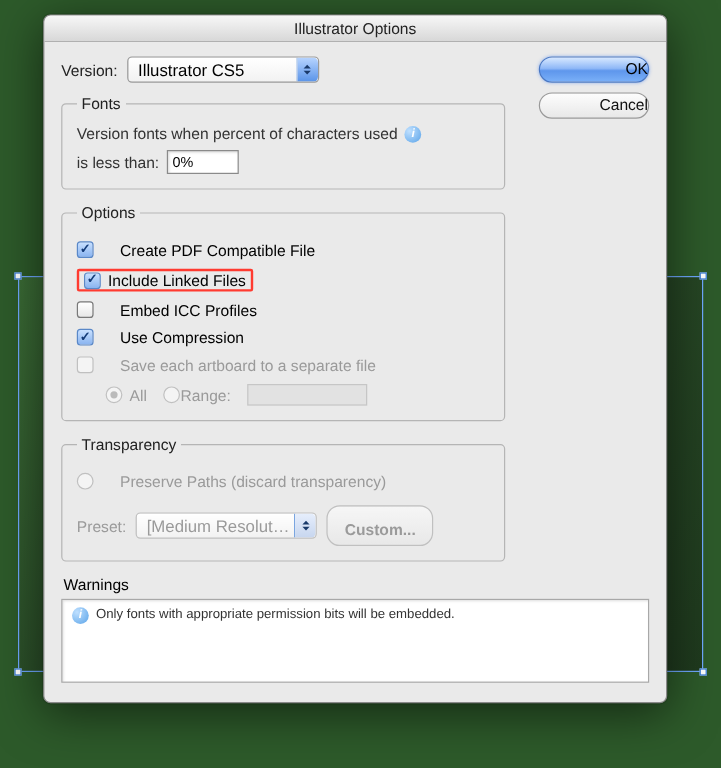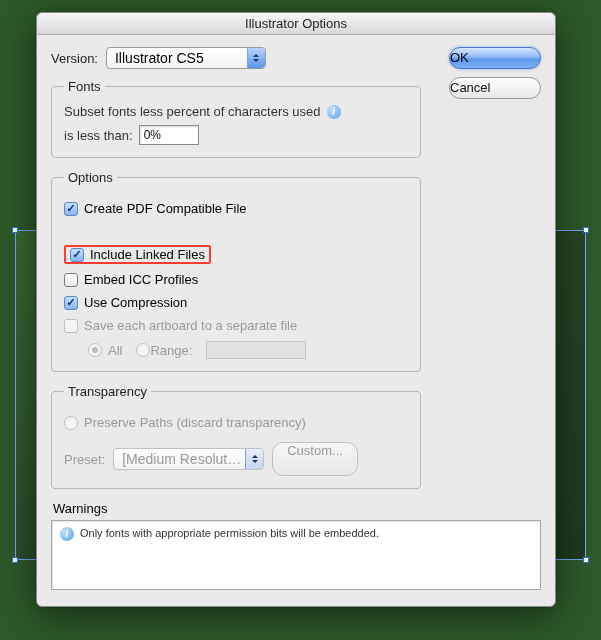--- a/index.html
+++ b/index.html
@@ -65,21 +65,21 @@
     border-radius:0 4px 4px 0;
     display:flex; flex-direction:column; align-items:center; justify-content:center;
   }
   .aqua-select .stepper::before { content:""; border:3px solid transparent; border-bottom-color:#1a3a6a; margin-bottom:2px;}
   .aqua-select .stepper::after { content:""; border:3px solid transparent; border-top-color:#1a3a6a;}
   .right-buttons { position:absolute; right:14px; top:12px; display:flex; flex-direction:column; gap:8px; }
   .aqua-btn {
     width:92px; height:22px; line-height:20px;
     border:1px solid #9a9a9a; border-radius:11px;
     background: linear-gradient(#fdfdfd,#e8e8e8);
-    text-align:left; font-size:13px; color:#111;
+    text-align:right; font-size:13px; color:#111;
   }
   .aqua-btn.default {
     background: linear-gradient(#d7e8ff,#8fb8f7 45%,#5e96ec 55%,#7ab0f8);
     border-color:#4a78c4; color:#000;
     box-shadow: 0 0 3px rgba(70,130,240,0.6);
   }
   fieldset {
     border:1px solid #b5b5b5;
     border-radius:4px;
     margin: 0 120px 12px 0;
@@ -92,23 +92,23 @@
     height:20px; width:60px; border:1px solid #8a8a8a;
     background:#fff; padding:0 4px; font-size:12px;
     box-shadow: inset 1px 1px 2px rgba(0,0,0,0.15);
   }
   .info-icon {
     display:inline-block; width:14px; height:14px; border-radius:50%;
     background: radial-gradient(circle at 30% 30%, #bfe0ff, #5aa3e8);
     color:#fff; font-size:10px; font-style:italic; font-weight:bold;
     text-align:center; line-height:14px;
   }
-  .chk-row { display:flex; align-items:center; gap:6px; margin:4px 0; padding:2px 0;}
+  .chk-row { display:flex; align-items:flex-start; gap:22px; margin:4px 0; padding:2px 0;}
   .chk-row.disabled { color:#9a9a9a; }
-  .highlight-box { border:2px solid #ff3b30; padding:0 4px; border-radius:2px; display:inline-flex; align-items:center; gap:6px;margin-top:21px; }
+  .highlight-box { border:2px solid #ff3b30; padding:0 4px; border-radius:2px; display:inline-flex; align-items:center; gap:6px; }
   .chkbox {
     width:14px; height:14px; border:1px solid #7a7a7a; border-radius:3px;
     background: linear-gradient(#fff,#e8e8e8);
     display:inline-flex; align-items:center; justify-content:center;
     flex:0 0 14px;
   }
   .chkbox.checked { background: linear-gradient(#c8e0ff,#8ab4f0); border-color:#5a88c8;}
   .chkbox.checked::after { content:"✓"; font-size:11px; color:#133a77; font-weight:bold; line-height:1;}
   .chkbox.disabled { border-color:#c0c0c0; background:#f4f4f4;}
   .radio {
@@ -119,22 +119,22 @@
   .radio.disabled { border-color:#c0c0c0; background:#f4f4f4;}
   .radio.selected::after { content:""; width:6px; height:6px; border-radius:50%; background:#555;}
   .radio.disabled.selected::after { background:#bbb;}
   .sub-row { display:flex; align-items:center; gap:14px; margin:6px 0 0 24px;}
   .range-box {
     width:100px; height:18px; background:#e2e2e2; border:1px solid #c6c6c6;
   }
   .preset-row { display:flex; align-items:center; gap:8px; margin-top:10px;}
   .disabled-label { color:#9a9a9a; }
   .pill-btn {
-    height:34px; padding:0 14px; border:1px solid #c0c0c0; border-radius:11px;
-    background:linear-gradient(#f6f6f6,#e8e8e8); color:#9a9a9a; font-size:13px;
+    height:34px; padding:12px 14px; border:1px solid #c0c0c0; border-radius:11px;
+    background:linear-gradient(#f6f6f6,#e8e8e8); color:#9a9a9a; font-size:13px;font-weight:bold;
   }
   .warnings-label { margin:12px 0 4px 2px; font-size:13px;}
   .warnings-box {
     width: calc(100% - 0px);
     height: 70px;
     border:1px solid #a8a8a8;
     background:#fff;
     box-shadow: inset 1px 1px 2px rgba(0,0,0,0.12);
     padding:6px 8px;
     font-size:11px; color:#333;
@@ -164,21 +164,21 @@
       <span class="label">Version:</span>
       <div class="aqua-select">
         <span>Illustrator CS5</span>
         <span class="stepper"></span>
       </div>
     </div>
 
     <fieldset>
       <legend>Fonts</legend>
       <div class="row" style="margin-top:0">
-        <span class="subtext">Subset fonts less percent of characters used</span>
+        <span class="subtext">Version fonts when percent of characters used</span>
         <span class="info-icon">i</span>
       </div>
       <div class="row">
         <span class="subtext">is less than:</span>
         <input class="textinput" value="0%" style="">
       </div>
     </fieldset>
 
     <fieldset class="fs-options">
       <legend>Options</legend>

